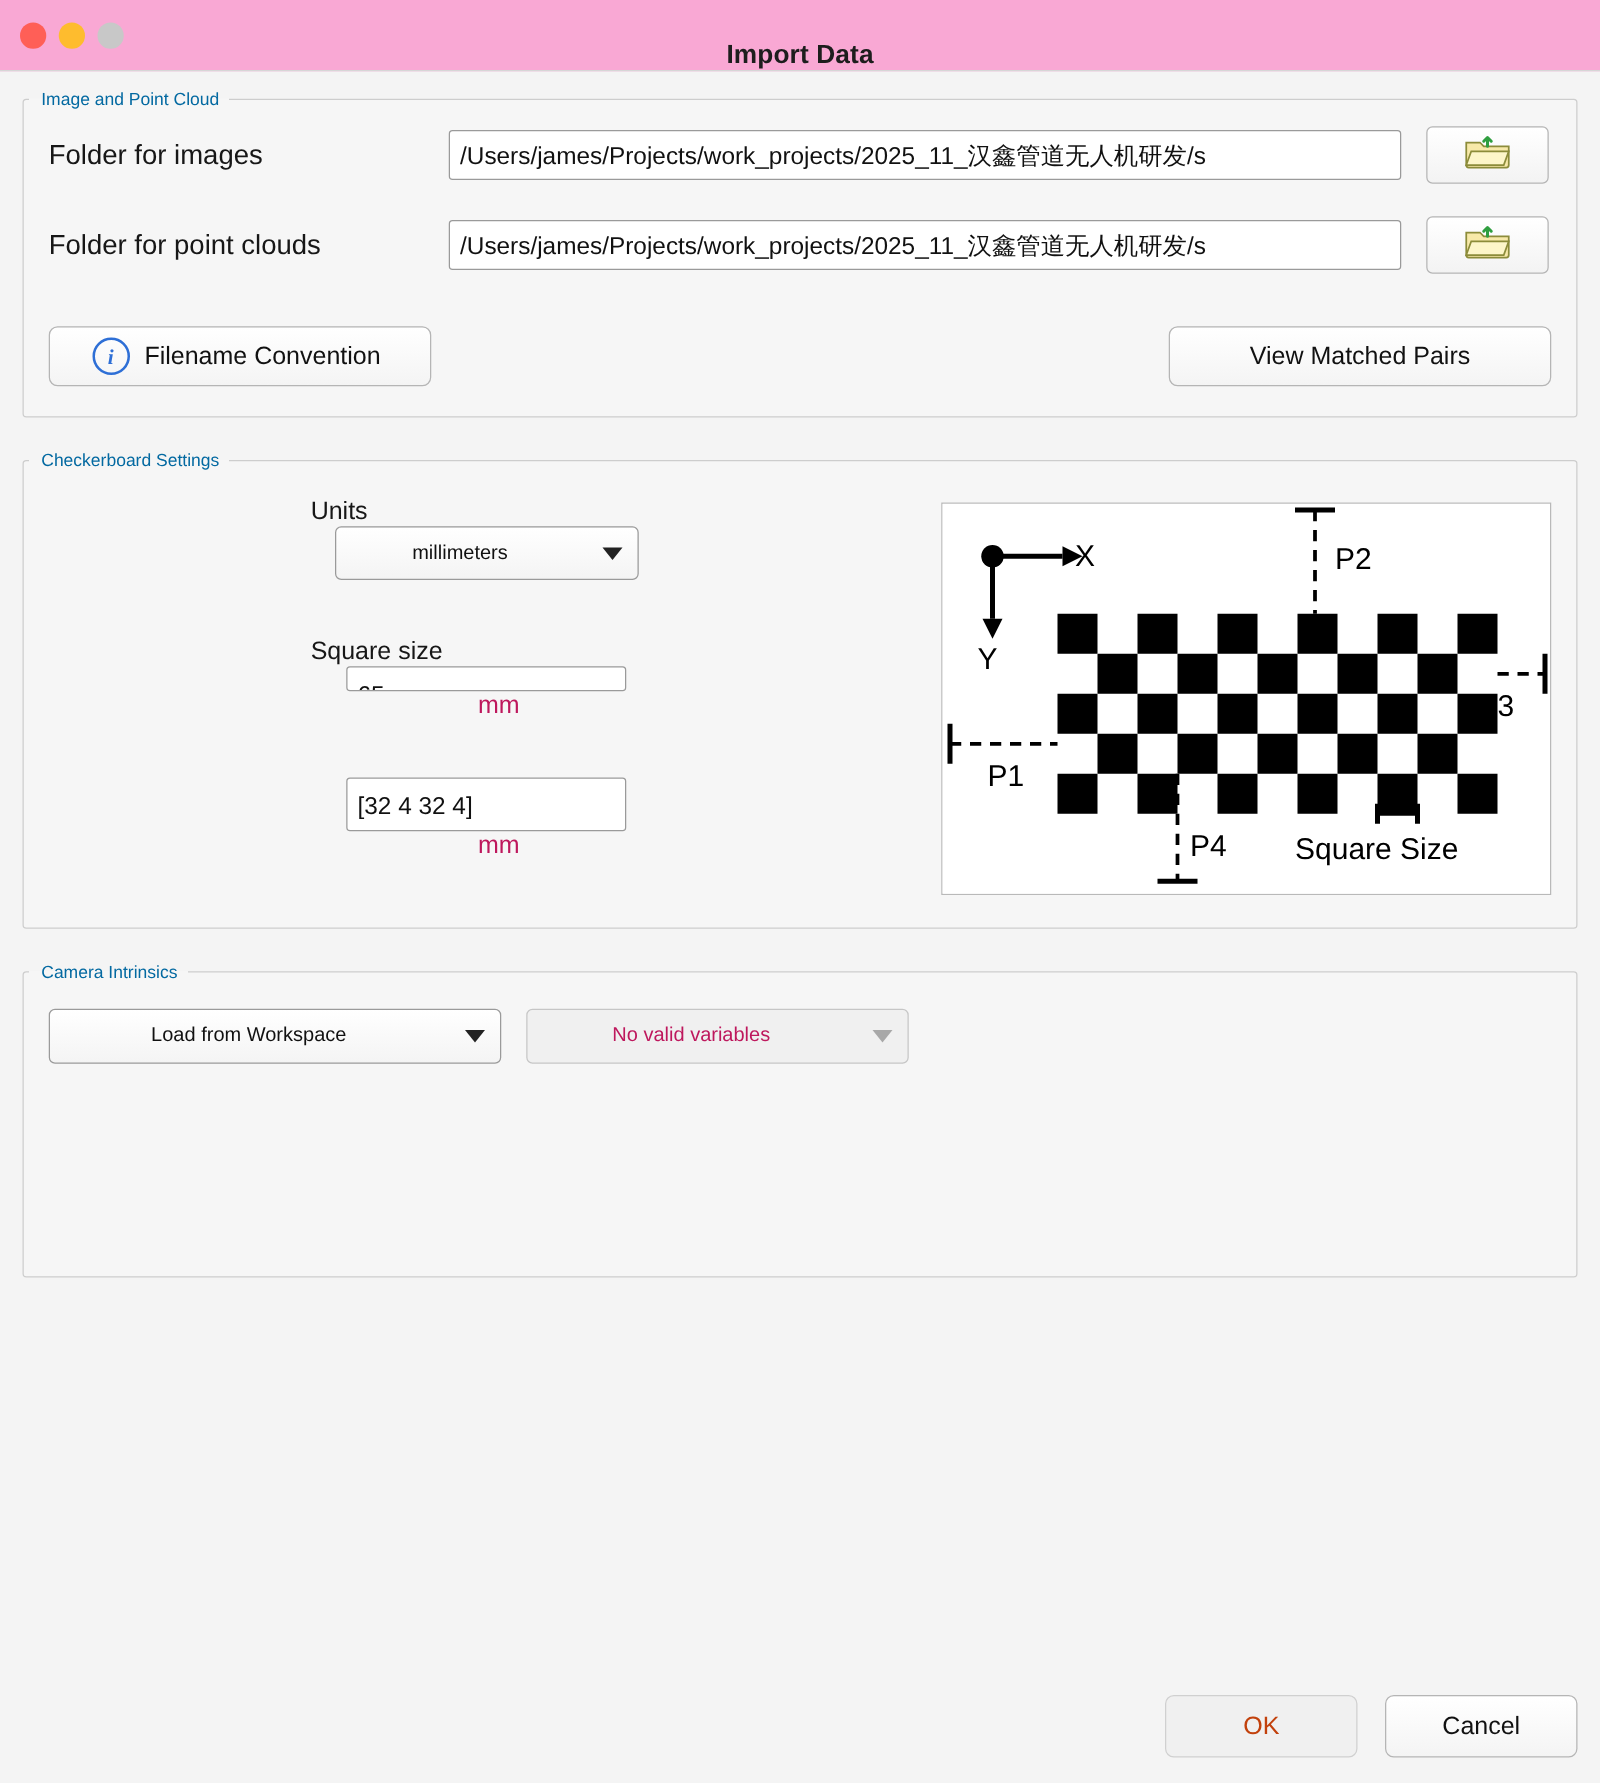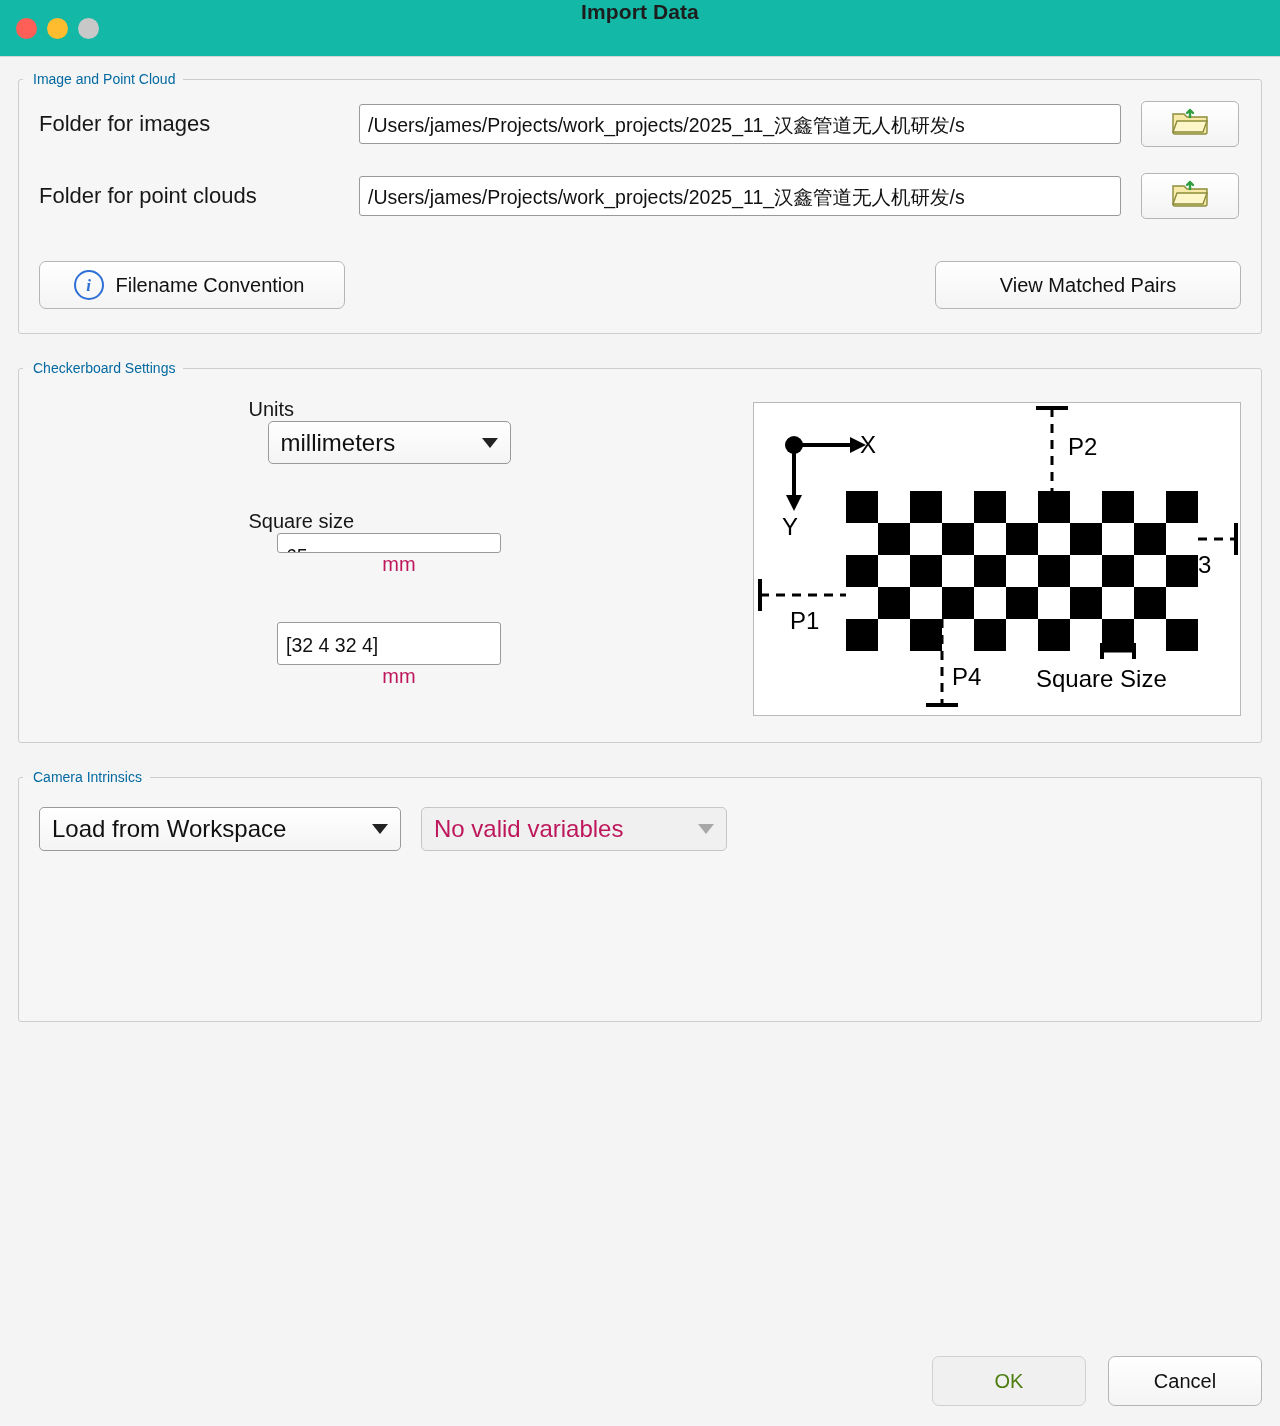--- a/index.html
+++ b/index.html
@@ -20,24 +20,24 @@
     height: 1426px;
     background: #f4f4f4;
     display: flex;
     flex-direction: column;
   }
   
   .titlebar {
     position: relative;
     height: 56px;
     min-height: 56px;
-    background: #14b8a6;
+    background: #f9a8d4;
     border-bottom: 1px solid #d6d6d6;
     display: flex;
-    align-items: flex-start;
+    align-items: flex-end;
   }
   .traffic {
     position: absolute;
     left: 16px;
     top: 0;
     height: 56px;
     display: flex;
     align-items: center;
     gap: 10px;
   }
@@ -180,29 +180,30 @@
     box-sizing: border-box;
   }
   select.dropdown, .dropdown {
     -webkit-appearance: none;
     appearance: none;
     width: 243px;
     height: 44px;
     border: 1px solid #9a9a9a;
     border-radius: 5px;
     background: linear-gradient(#ffffff, #f4f4f4);
-    font-size: 24px;
+    font-size: 16px;
     color: #111;
     font-family: "Liberation Sans", sans-serif;
     padding: 0 54px 0 12px;
     box-sizing: border-box;
     position: relative;
     display: flex;
     align-items: center;
     cursor: pointer;
+    justify-content: center;
   }
   .dropdown .caret {
     position: absolute;
     right: 12px;
     top: 50%;
     transform: translateY(-50%);
     width: 0; height: 0;
     border-left: 8px solid transparent;
     border-right: 8px solid transparent;
     border-top: 10px solid #222;
@@ -242,21 +243,21 @@
   .footer {
     display: flex;
     justify-content: flex-end;
     align-items: center;
     gap: 22px;
     padding: 0 18px 20px 18px;
     margin-top: auto;
   }
   .footer .btn { width: 154px; height: 50px; }
   .btn-ok {
-    color: #4d7c0f;
+    color: #c2410c;
     background: #f0f0f0;
     border-color: #d0d0d0;
   }
 </style>
 </head>
 <body>
 
 <div class="window">
 
   <div class="titlebar">

